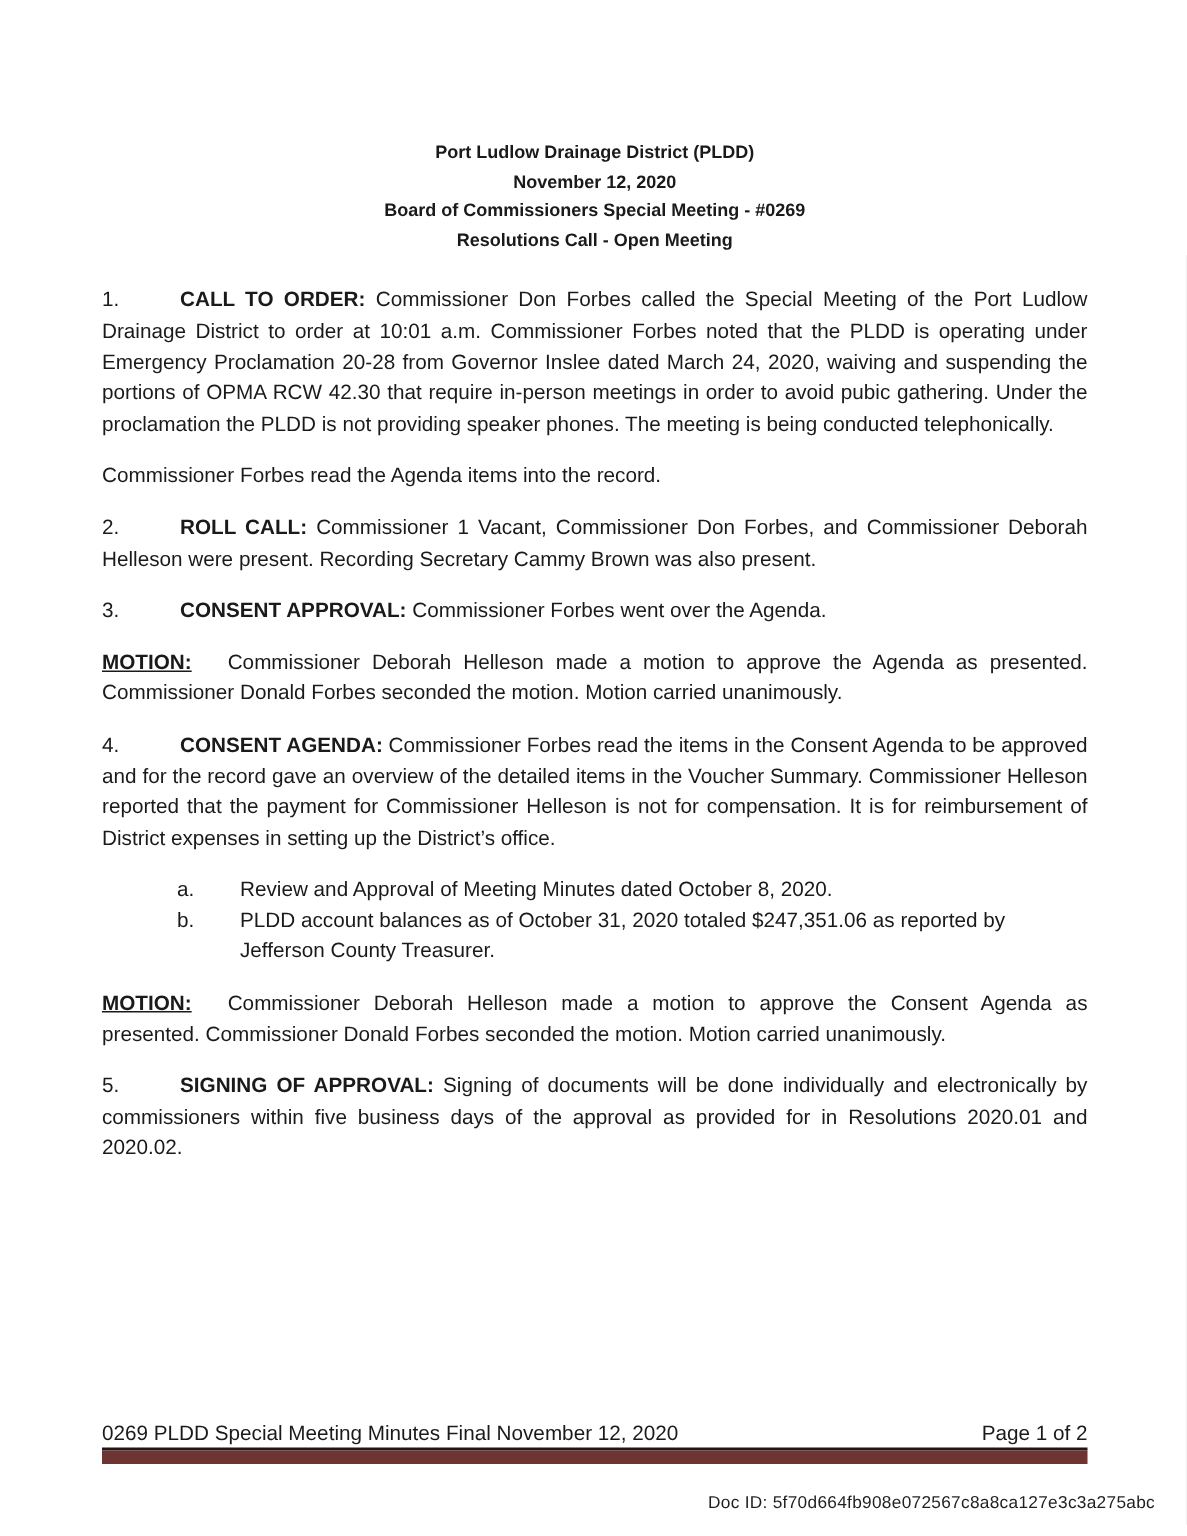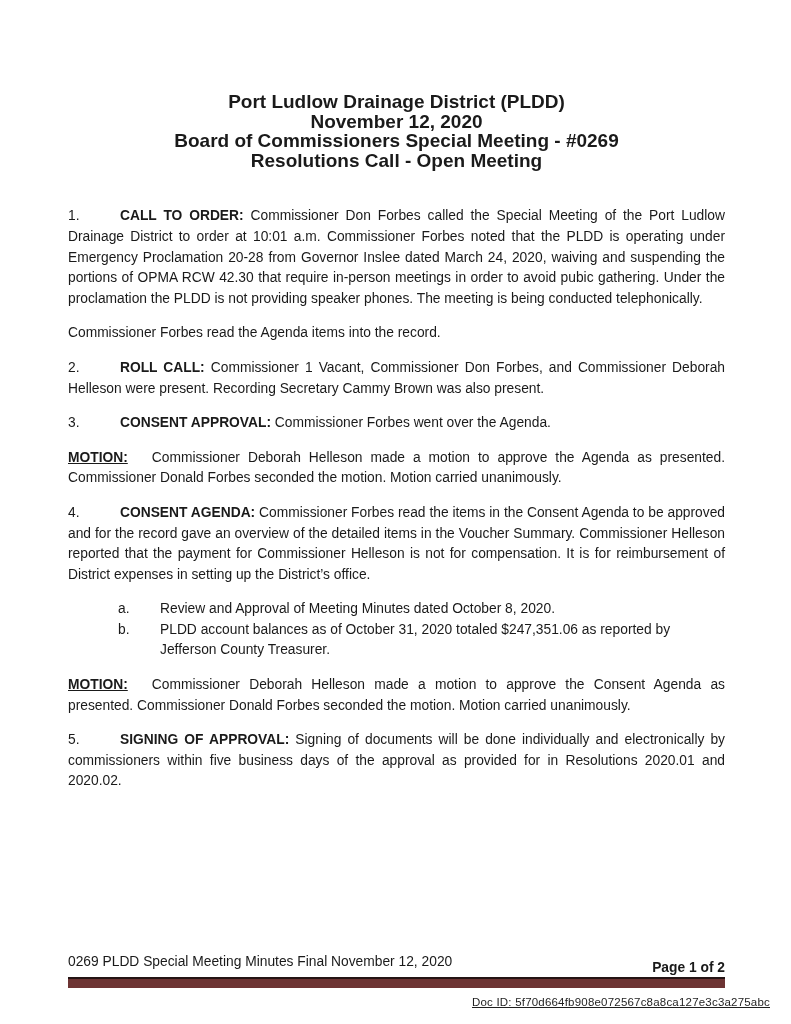--- a/index.html
+++ b/index.html
@@ -15,23 +15,23 @@
   }
   .content {
     position: absolute;
     left: 68px;
     right: 66px;
     top: 92px;
   }
   .doc-header {
     text-align: center;
     font-weight: bold;
-    font-size: 19px;
+    font-size: 12px;
     line-height: 19.6px;
-    margin-bottom: 36px;
+    margin-bottom: 20px;
   }
   .body-text {
     font-size: 13.8px;
     line-height: 20.6px;
   }
   .para {
     margin: 0 0 14px 0;
     text-align: justify;
   }
   .num {
@@ -61,33 +61,32 @@
     top: 948px;
     font-size: 13.8px;
   }
   .footer-row {
     display: flex;
     justify-content: space-between;
     align-items: center;
     padding-bottom: 2px;
     border-bottom: 2px solid #241414;
   }
-  .footer-row .pg { font-weight: bold; margin-top: 12px; }
+  .footer-row .pg { font-weight: normal; }
   .footer-bar {
     height: 9px;
     background: #6d3433;
   }
   .docid {
     position: absolute;
     right: 21px;
     top: 996px;
     font-size: 11.5px;
     color: #1f1f1f;
     letter-spacing: 0.2px;
-    text-decoration: underline;
   }
 </style>
 </head>
 <body>
 
 <div class="page">
   <div class="content">
 
     <div class="doc-header">
       <div>Port Ludlow Drainage District (PLDD)</div>

